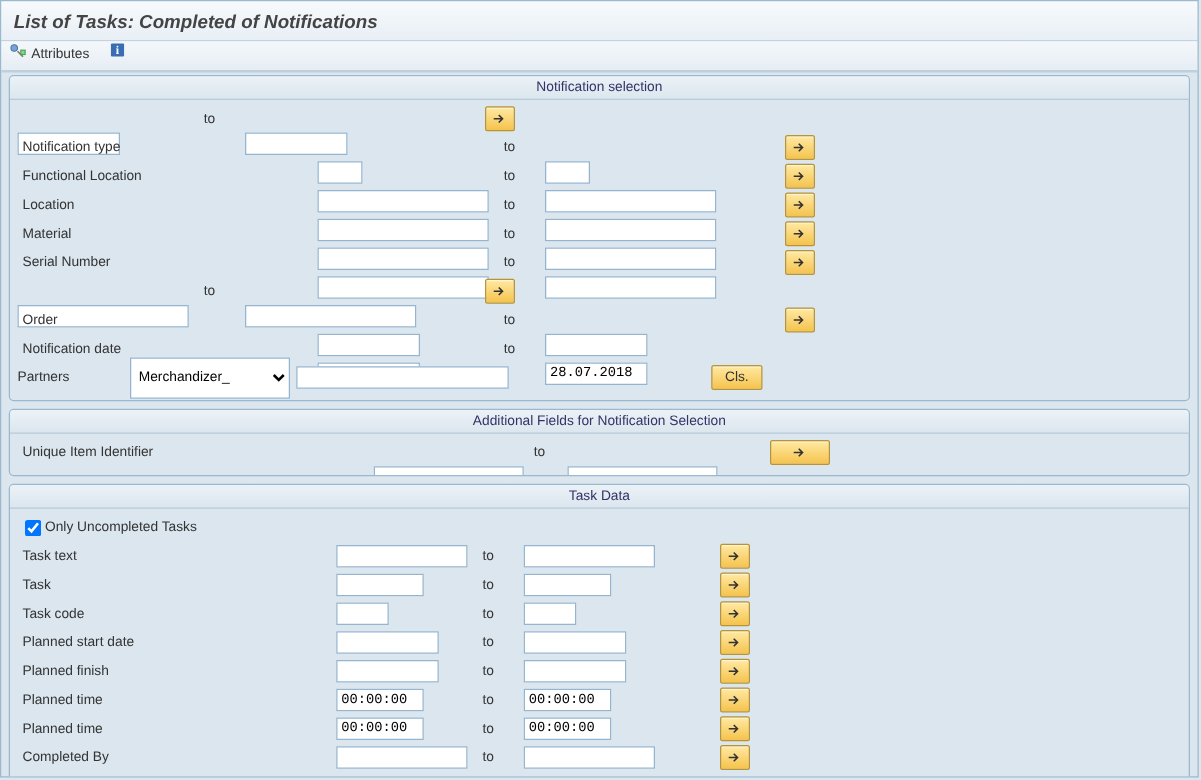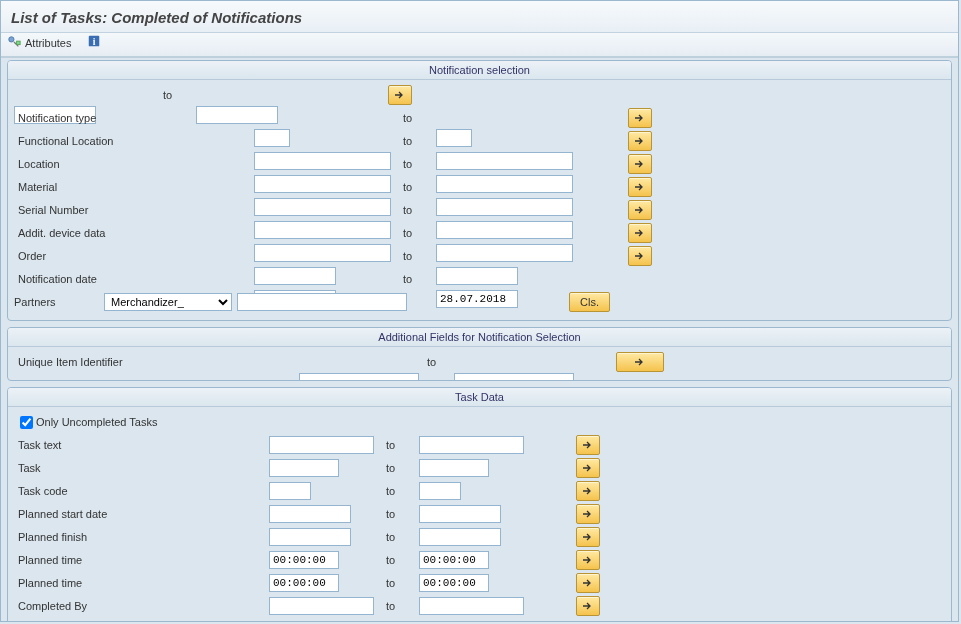--- a/index.html
+++ b/index.html
@@ -127,21 +127,21 @@
     background: linear-gradient(#ffe9a3, #f5c34d);
     border: 1px solid #b89435;
     border-radius: 2px;
     cursor: pointer;
     font-size: 11px;
     color: #333;
     box-shadow: inset 0 1px 0 rgba(255,255,255,0.5);
   }
   .partners-select {
     width: 128px;
-    height: 18px;
+    height: 33px;
     border: 1px solid #94b4cf;
     background: #fff;
     font-size: 11px;
     padding: 0 2px;
   }
   .partners-row .label { width: 90px; }
   .partners-row .partner-field { width: 175px; padding-left: 5px; }
   .partners-row .partner-field input { width: 100%; height: 18px; border: 1px solid #94b4cf; padding:1px 3px; font-size:11px;}
   .checkbox-row { padding-left: 2px; }
   .checkbox-row label { display: inline-flex; align-items: center; gap: 0; }
@@ -270,21 +270,20 @@
           <div class="field-b"><input type="text" value="" style=""></div>
           <div class="gap-after-b"></div>
           <button class="more-btn">
               <span><svg width="12" height="10">
                   <path d="M1 5 L8 5 M5 2 L8 5 L5 8" stroke="#333" stroke-width="1.3" fill="none"></path>
                 </svg></span>
             </button>
         </div>
 
         <div class="row indent">
-          <div class="label">Addit. device data</div>
           <div class="field-a"><input type="text" value="" style=""></div>
           <div class="to">to</div>
           <div class="field-b"><input type="text" value="" style=""></div>
           <div class="gap-after-b"></div>
           <button class="more-btn">
               <span><svg width="12" height="10">
                   <path d="M1 5 L8 5 M5 2 L8 5 L5 8" stroke="#333" stroke-width="1.3" fill="none"></path>
                 </svg></span>
             </button>
         </div>

